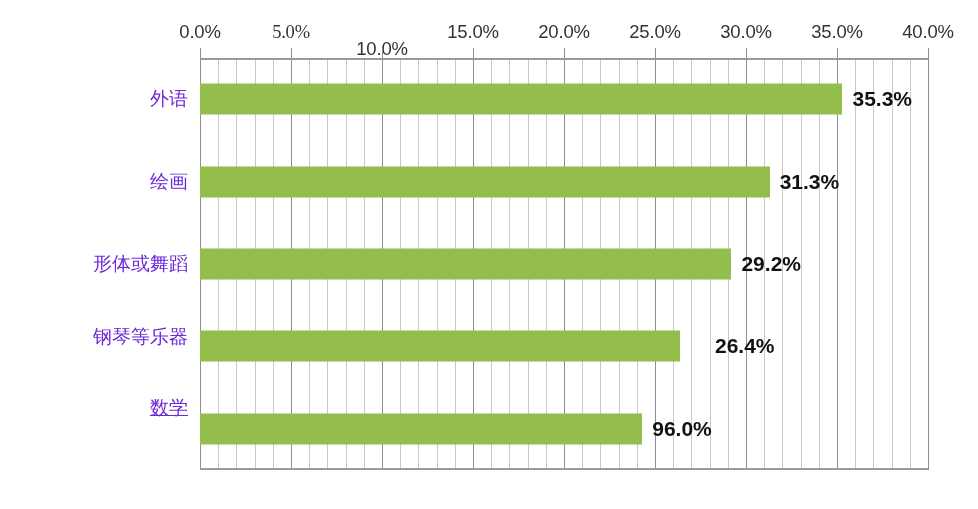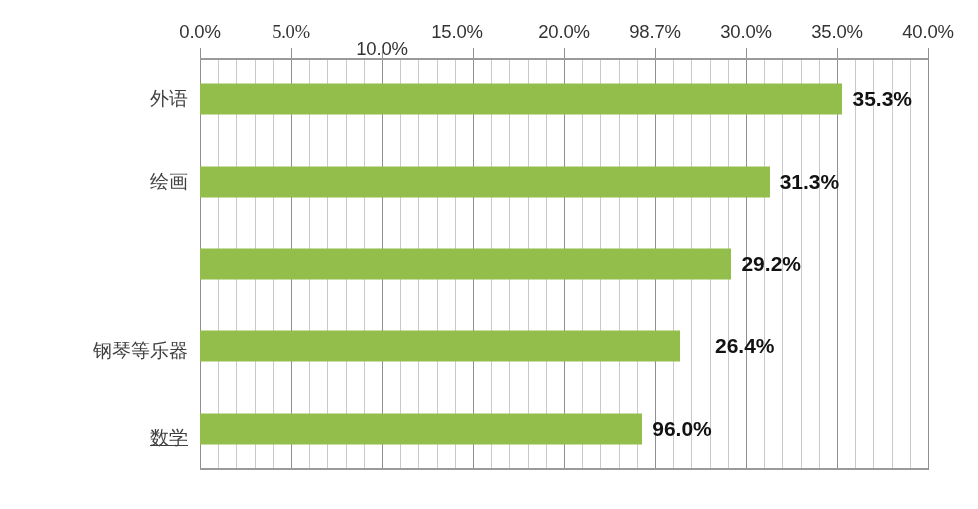--- a/index.html
+++ b/index.html
@@ -48,21 +48,21 @@
     width: 188px;
     height: 412px;
   }
   .cat-label {
     position: absolute;
     right: 0;
     transform: translateY(-50%);
     text-align: right;
     font-size: 19px;
     line-height: 24px;
-    color: #404040;
+    color: #6d28d9;
     white-space: nowrap;
   }
 
   
   .plot {
     position: absolute;
     left: 200px;
     top: 58px;
     width: 728px;
     height: 412px;
@@ -122,33 +122,34 @@
 </style>
 </head>
 <body>
 
 <div id="chart-root">
 
   <div class="axis-top">
       <span class="axis-tick-label" style="left: 200px;">0.0%</span>
       <span class="axis-tick-label" style="left: 291px; font-family: Liberation Serif, serif;">5.0%</span>
       <span class="axis-tick-label" style="left: 382px; margin-top: 17px;">10.0%</span>
-      <span class="axis-tick-label" style="left: 457px;">15.0%</span>
+      <span class="axis-tick-label" style="left: 473px;">15.0%</span>
       <span class="axis-tick-label" style="left: 564px;">20.0%</span>
-      <span class="axis-tick-label" style="left: 655px;">98.7%</span>
+      <span class="axis-tick-label" style="left: 655px;">25.0%</span>
       <span class="axis-tick-label" style="left: 746px;">30.0%</span>
       <span class="axis-tick-label" style="left: 837px;">35.0%</span>
       <span class="axis-tick-label" style="left: 928px;">40.0%</span>
     </div>
 
   <div class="cat-labels">
       <div class="cat-label" style="top: 41.2px;">外语</div>
       <div class="cat-label" style="top: 123.6px;">绘画</div>
-      <div class="cat-label" style="top: 293px;">钢琴等乐器</div>
-      <div class="cat-label" style="top: 380px; text-decoration: underline;">数学</div>
+      <div class="cat-label" style="top: 206px;">形体或舞蹈</div>
+      <div class="cat-label" style="top: 279px;">钢琴等乐器</div>
+      <div class="cat-label" style="top: 350px; text-decoration: underline;">数学</div>
     </div>
 
   <div class="plot">
     <div class="gridlines-layer">
         <div class="gridline major" style="left: 0px;"></div>
         <div class="tickmark" style="left: 0px;"></div>
         <div class="gridline minor" style="left: 18.2px;"></div>
         <div class="gridline minor" style="left: 36.4px;"></div>
         <div class="gridline minor" style="left: 54.6px;"></div>
         <div class="gridline minor" style="left: 72.8px;"></div>

